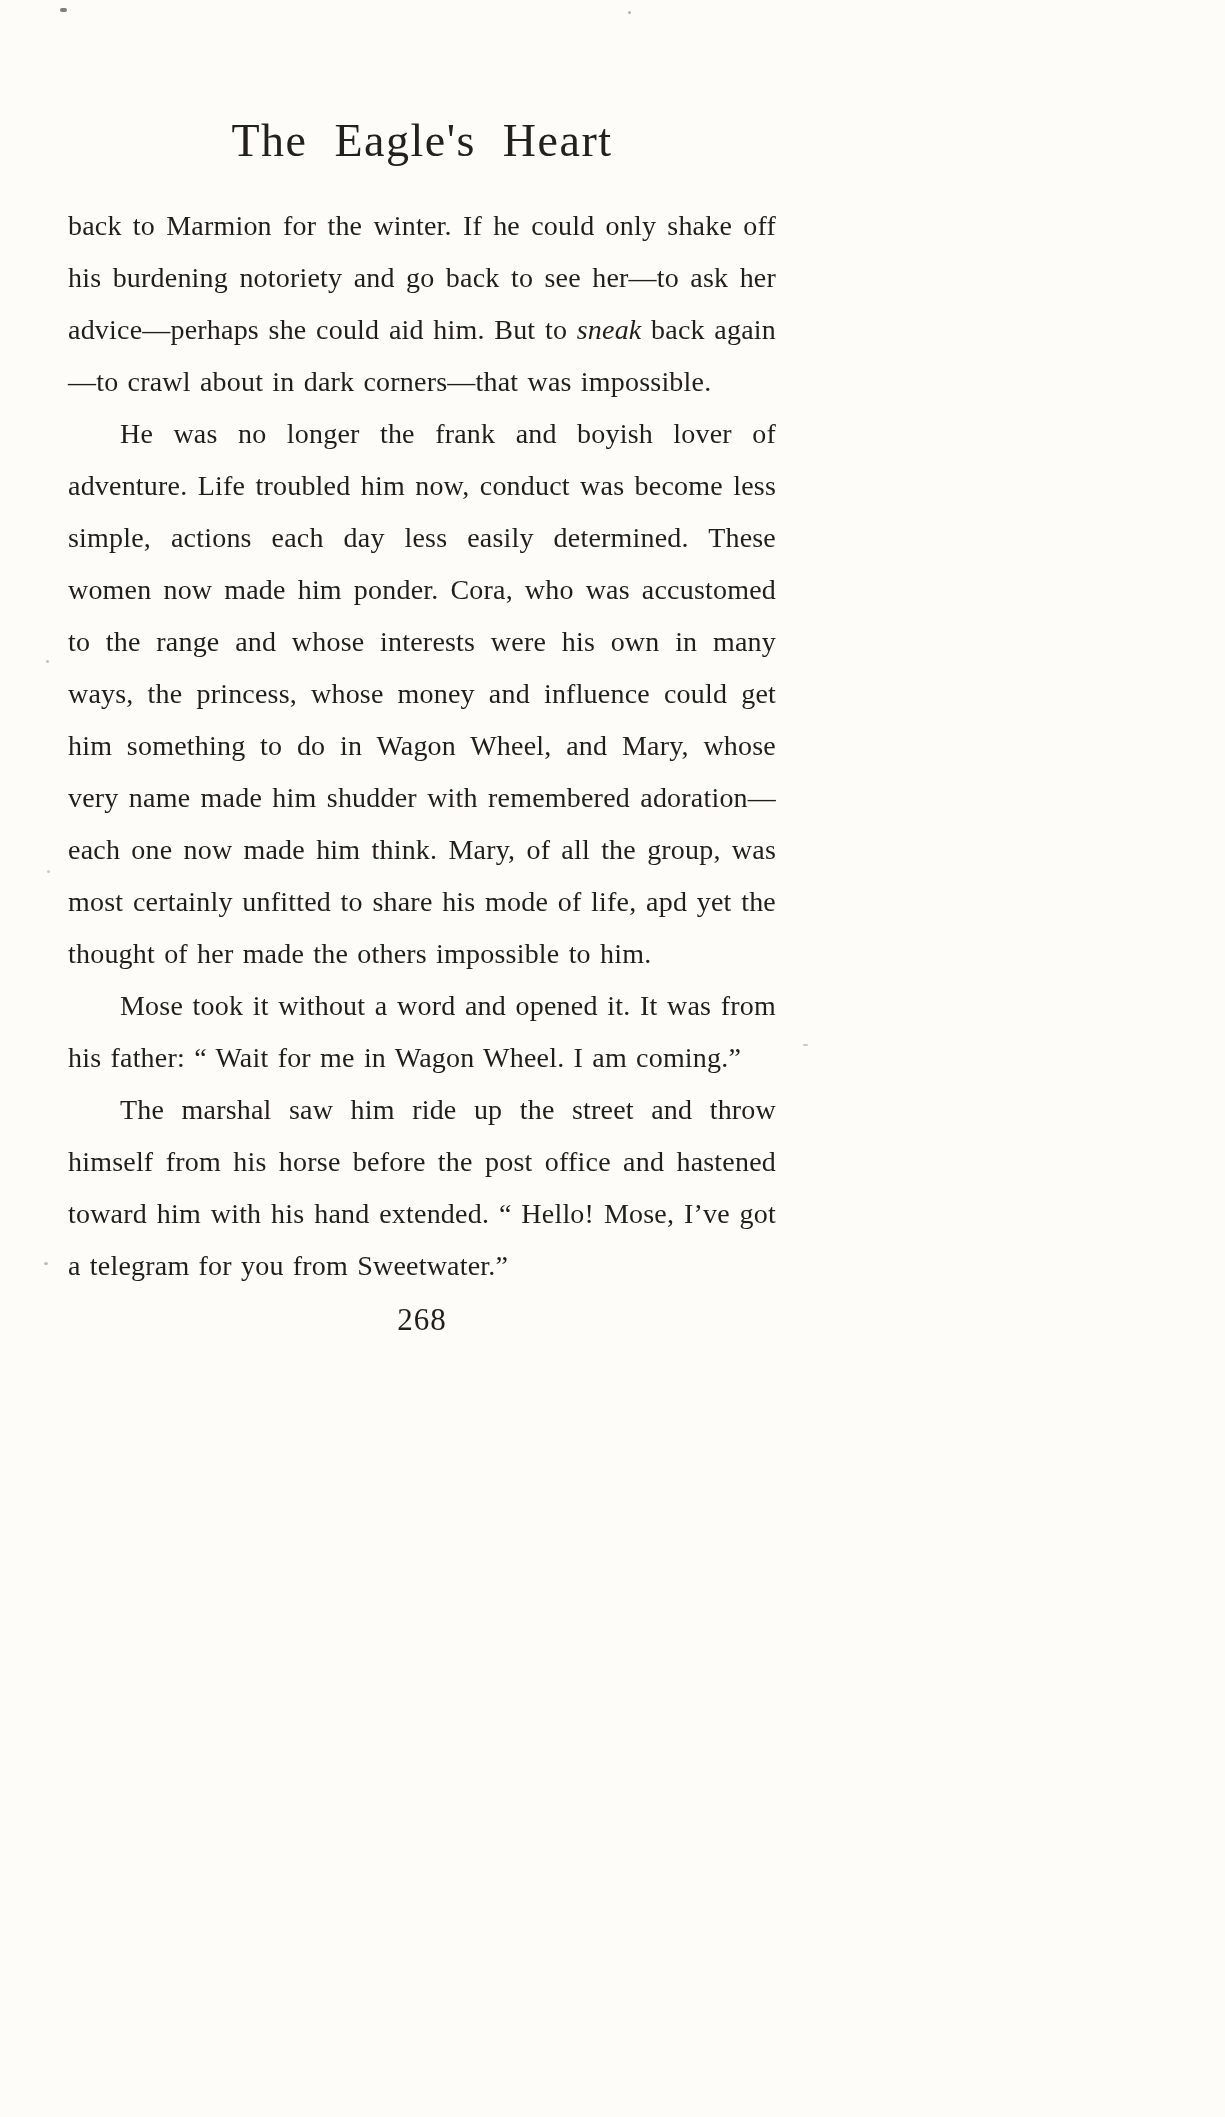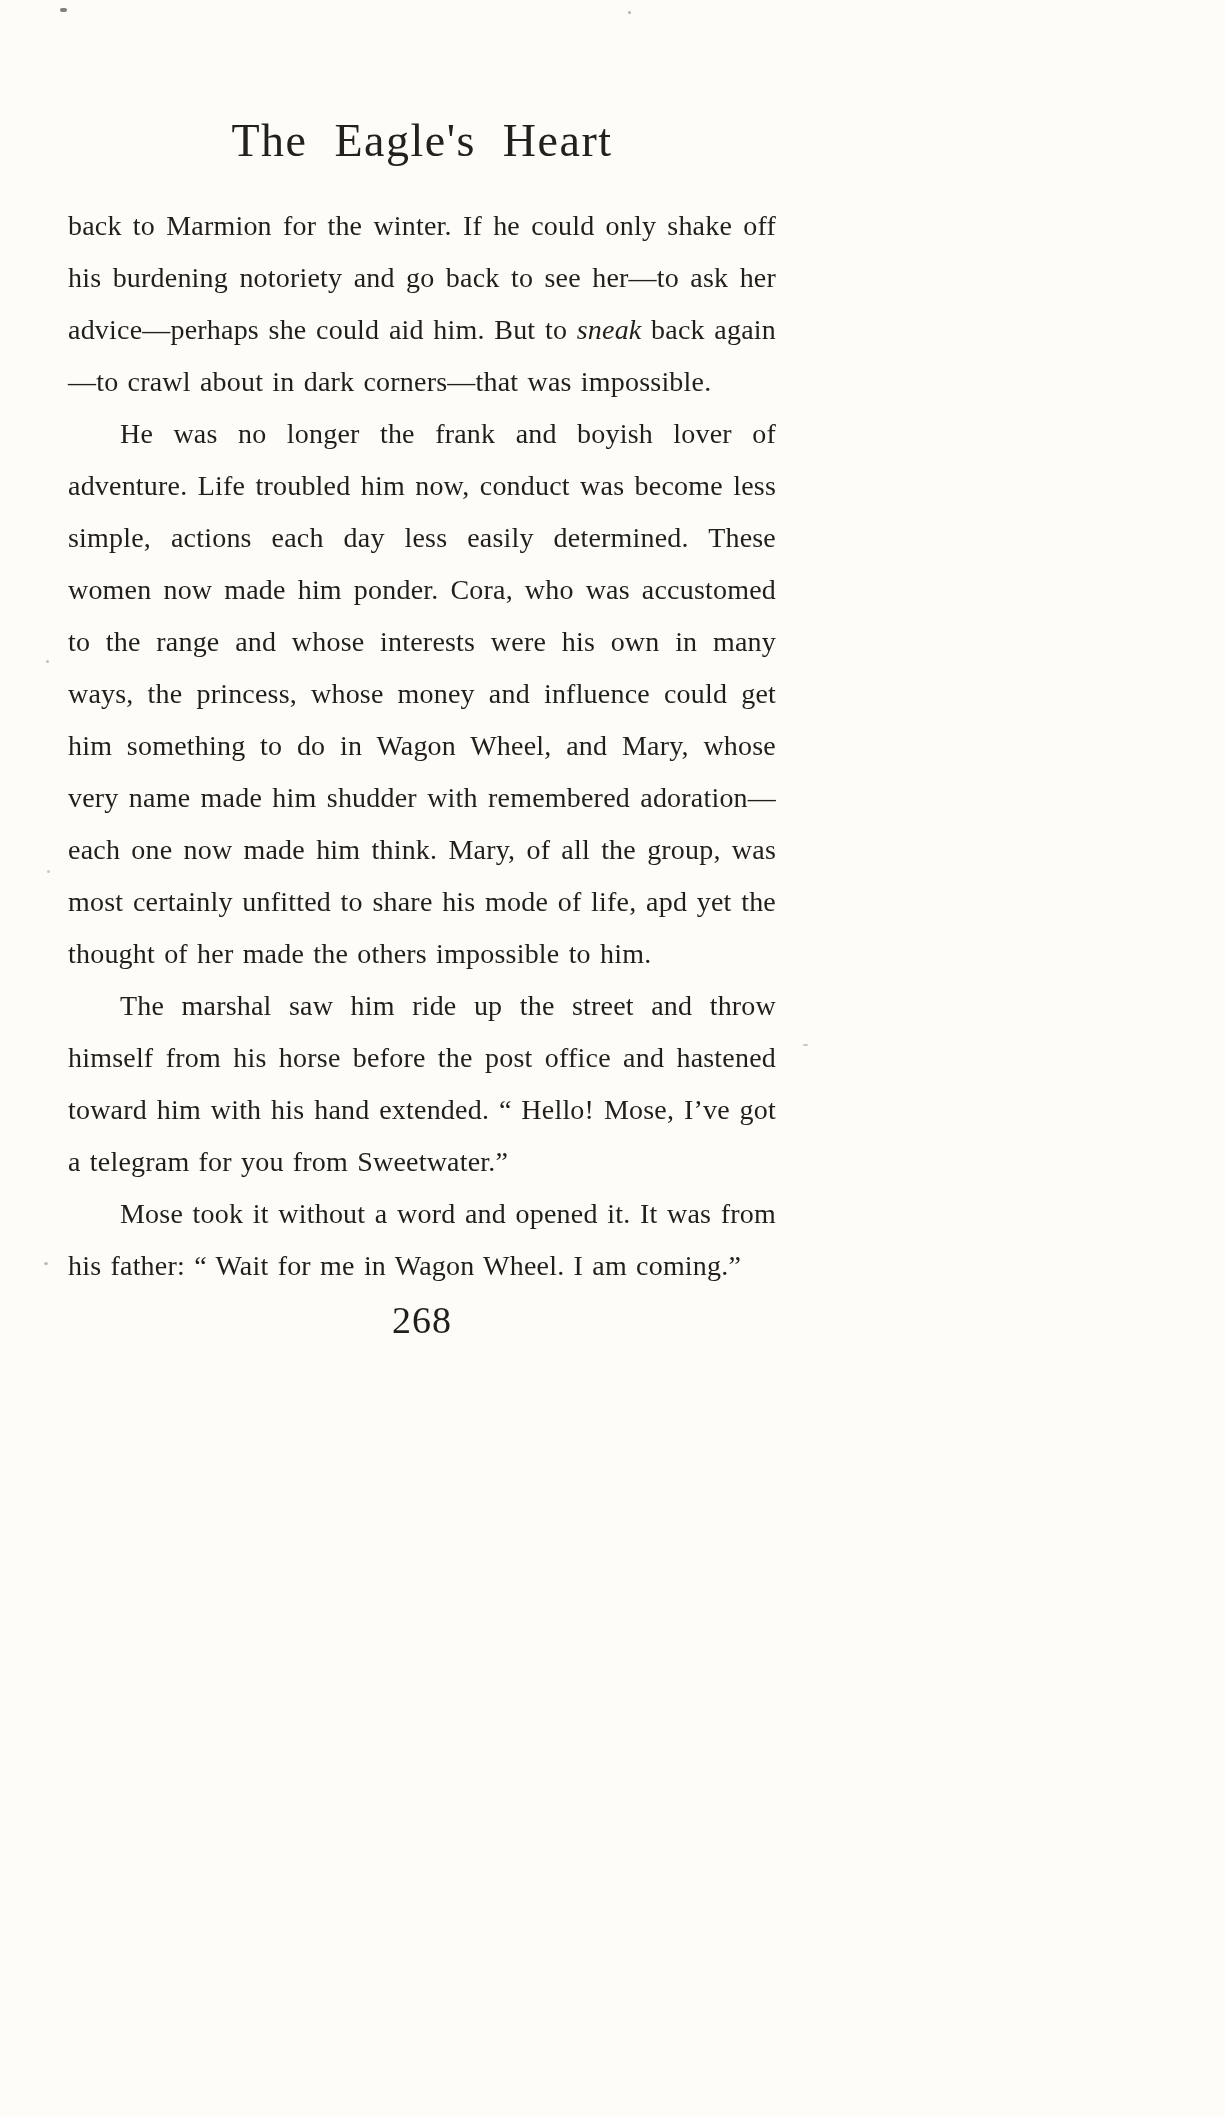--- a/index.html
+++ b/index.html
@@ -47,21 +47,21 @@
     letter-spacing: 0.2px;
     word-spacing: 2px;
   }
   p.para.no-indent {
     text-indent: 0;
   }
   p.para em {
     font-style: italic;
   }
   .page-number {
-    font-size: 38px;
+    font-size: 31px;
     line-height: 52px;
     text-align: center;
     margin-top: 2px;
     letter-spacing: 1px;
   }
   .speck {
     position: absolute;
     background: #6b6a66;
     border-radius: 50%;
   }
@@ -85,21 +85,21 @@
   <div class="speck s6"></div>
 
   <div class="text-block">
 
     <h1 class="running-head">The Eagle's Heart</h1>
 
     <p class="para no-indent"><span>back to Marmion for the winter.  If he could only shake off his burdening notoriety and go back to see her—to ask her advice—perhaps she could aid him.  But to </span><em>sneak</em><span> back again—to crawl about in dark corners—that was impossible.</span></p>
 
     <p class="para">He was no longer the frank and boyish lover of adventure.  Life troubled him now, conduct was become less simple, actions each day less easily determined.  These women now made him ponder.  Cora, who was accustomed to the range and whose interests were his own in many ways, the princess, whose money and influence could get him something to do in Wagon Wheel, and Mary, whose very name made him shudder with remembered adoration—each one now made him think.  Mary, of all the group, was most certainly unfitted to share his mode of life, apd yet the thought of her made the others impossible to him.</p>
 
+    <p class="para">Mose took it without a word and opened it.  It was from his father: “ Wait for me in Wagon Wheel.  I am coming.”</p>
+
     <p class="para">The marshal saw him ride up the street and throw himself from his horse before the post office and hastened toward him with his hand extended.  “ Hello! Mose, I’ve got a telegram for you from Sweetwater.”</p>
-
-    <p class="para">Mose took it without a word and opened it.  It was from his father: “ Wait for me in Wagon Wheel.  I am coming.”</p>
 
 
     <div class="page-number">268</div>
 
   </div>
 </div>
 
 </body></html>

